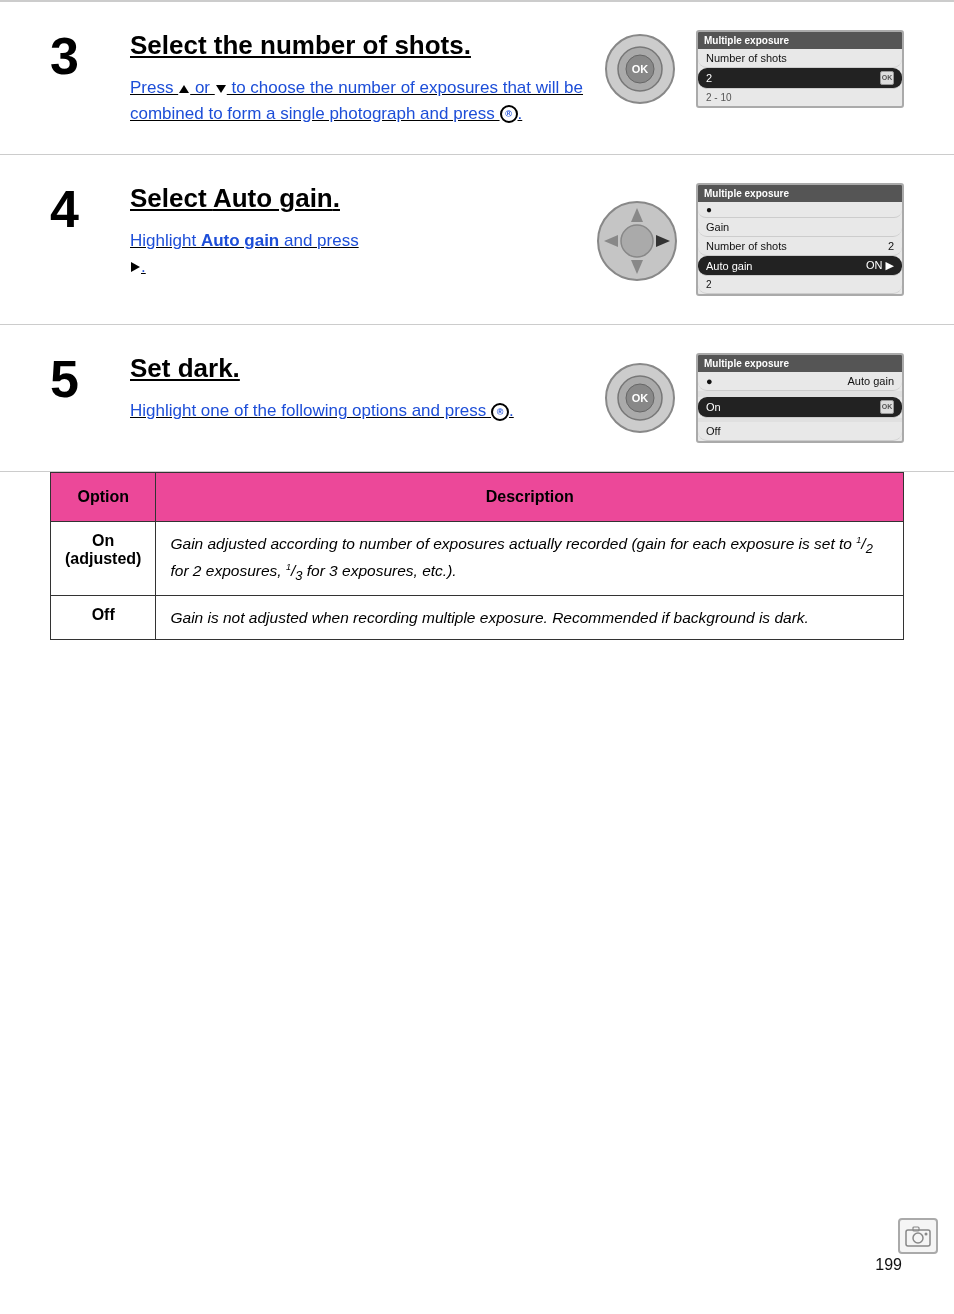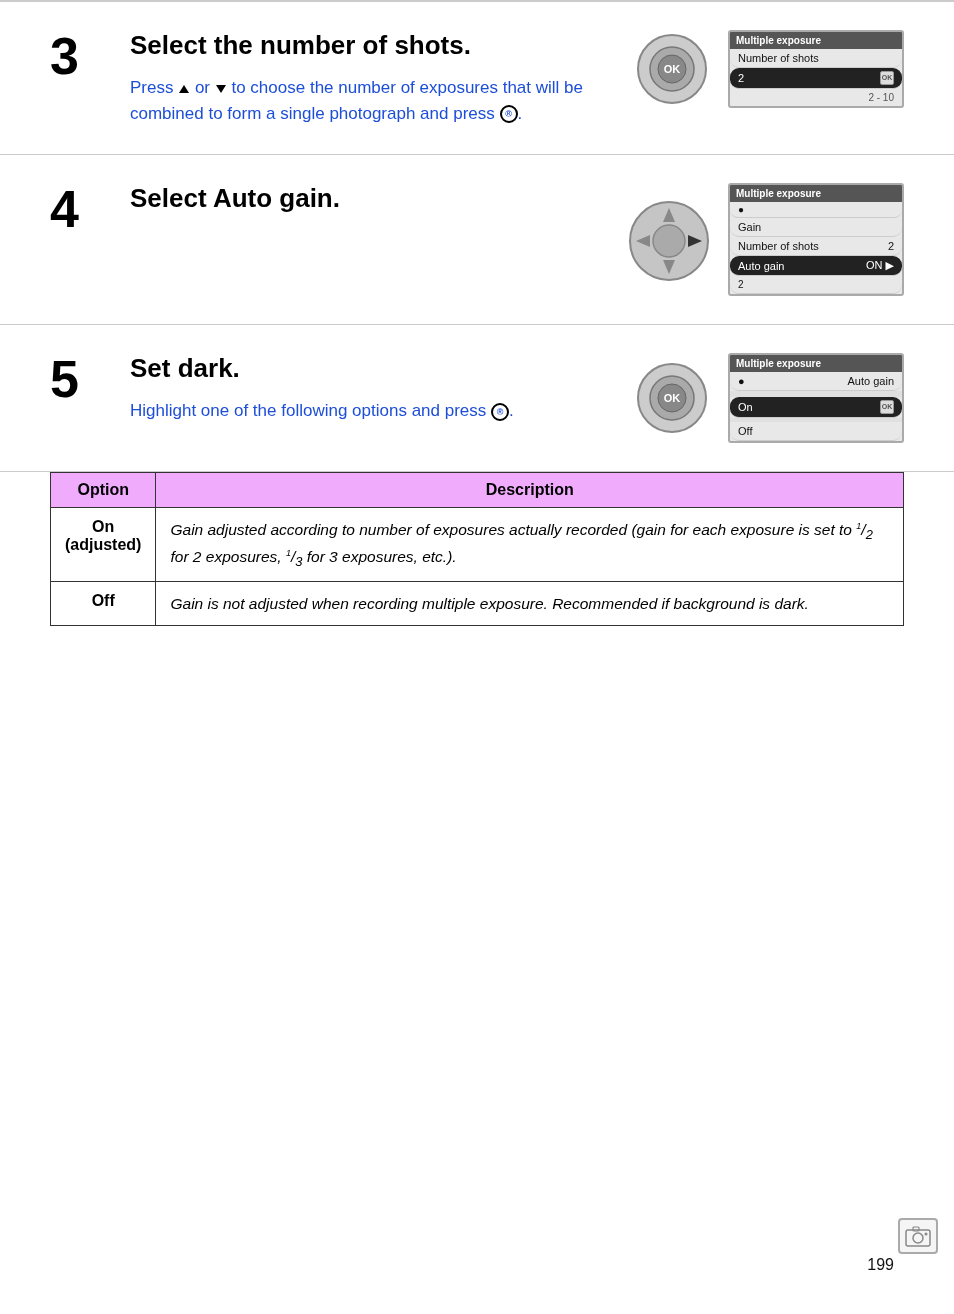--- a/index.html
+++ b/index.html
@@ -41,20 +41,21 @@
       font-size: 52px;
       font-weight: bold;
       line-height: 1;
       margin-right: 10px;
       min-width: 50px;
       padding-top: 0;
     }
 
     .section-text-block {
       flex: 1;
+      text-decoration: underline;
     }
 
     .section-title {
       font-size: 26px;
       font-weight: bold;
       margin-bottom: 14px;
       line-height: 1.2;
     }
 
     .section-body {
@@ -66,21 +67,21 @@
     .section-right {
       display: flex;
       flex-direction: column;
       align-items: center;
       justify-content: flex-start;
       min-width: 220px;
     }
 
     
     .camera-screen {
-      width: 176px;
+      width: 208px;
       background: #e8e8e8;
       border: 2px solid #aaa;
       border-radius: 3px;
       font-size: 11px;
       color: #111;
       overflow: hidden;
     }
 
     .cam-header {
       background: #555;
@@ -104,21 +105,20 @@
       background: #222;
       color: #fff;
     }
 
     .cam-value {
       font-size: 11px;
     }
 
     .cam-footer {
       padding: 3px 8px;
-      text-align: right;
       font-size: 10px;
       color: #555;
     }
 
     
     .ok-btn-wrap {
       display: flex;
       align-items: center;
       justify-content: center;
       margin-right: 15px;
@@ -153,24 +153,24 @@
 
     table.options-table {
       width: 100%;
       border-collapse: collapse;
       border: 1px solid #333;
       font-size: 16px;
     }
 
     table.options-table th {
       border: 1px solid #333;
-      padding: 8px 14px;
+      padding: 15px 14px;
       text-align: center;
       font-weight: bold;
-      background: #f0abfc;
+      background: #ec4899;
       margin-left: 46px;
     }
 
     table.options-table td {
       border: 1px solid #333;
       padding: 10px 14px;
       vertical-align: top;
     }
 
     table.options-table td.opt-name {
@@ -182,21 +182,21 @@
     table.options-table td.opt-desc {
       font-size: 15.5px;
       line-height: 1.5;
       font-style: italic;
     }
 
     
     .page-number {
       position: absolute;
       bottom: 40px;
-      right: 60px;
+      right: 52px;
       font-size: 16px;
       color: #111;
     }
 
     
     .camera-icon-box {
       position: absolute;
       bottom: 60px;
       right: 16px;
       width: 40px;
@@ -313,20 +313,24 @@
         </div>
       </div>
     </div>
   </div>
 
   <div class="section">
     <div class="section-number">4</div>
     <div class="section-text-block">
       <div class="section-title">
         Select <span class="bold">Auto gain</span>.
+      </div>
+      <div class="section-body">
+        Highlight <span class="bold">Auto gain</span> and press<br>
+        <span class="triangle-right"></span>.
       </div>
     </div>
     <div class="section-right">
       <div class="icon-screen-row">
 
         <div class="dpad-wrap">
           <div class="dpad">
             <svg width="82" height="82" viewBox="0 0 82 82">
 
               <circle cx="41" cy="41" r="39" fill="#c5c5c5" stroke="#888" stroke-width="2"></circle>

